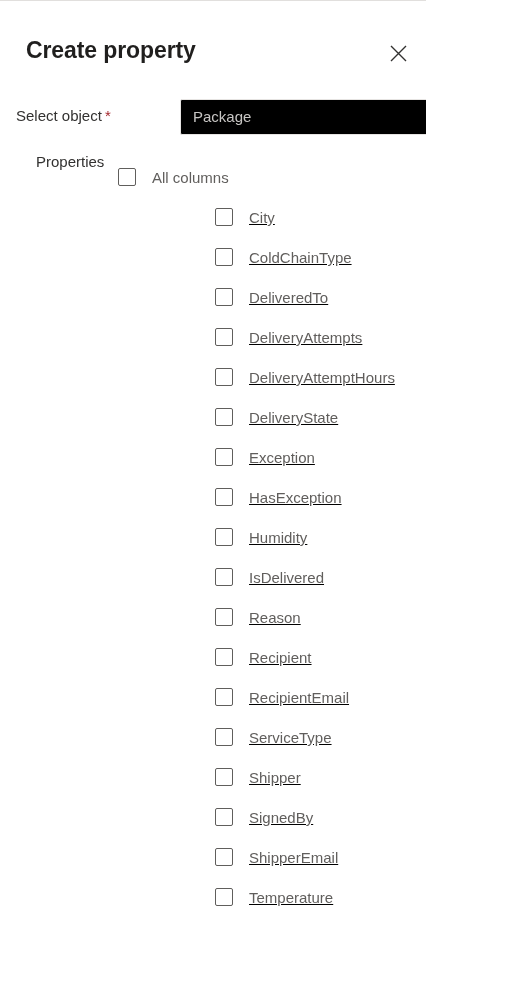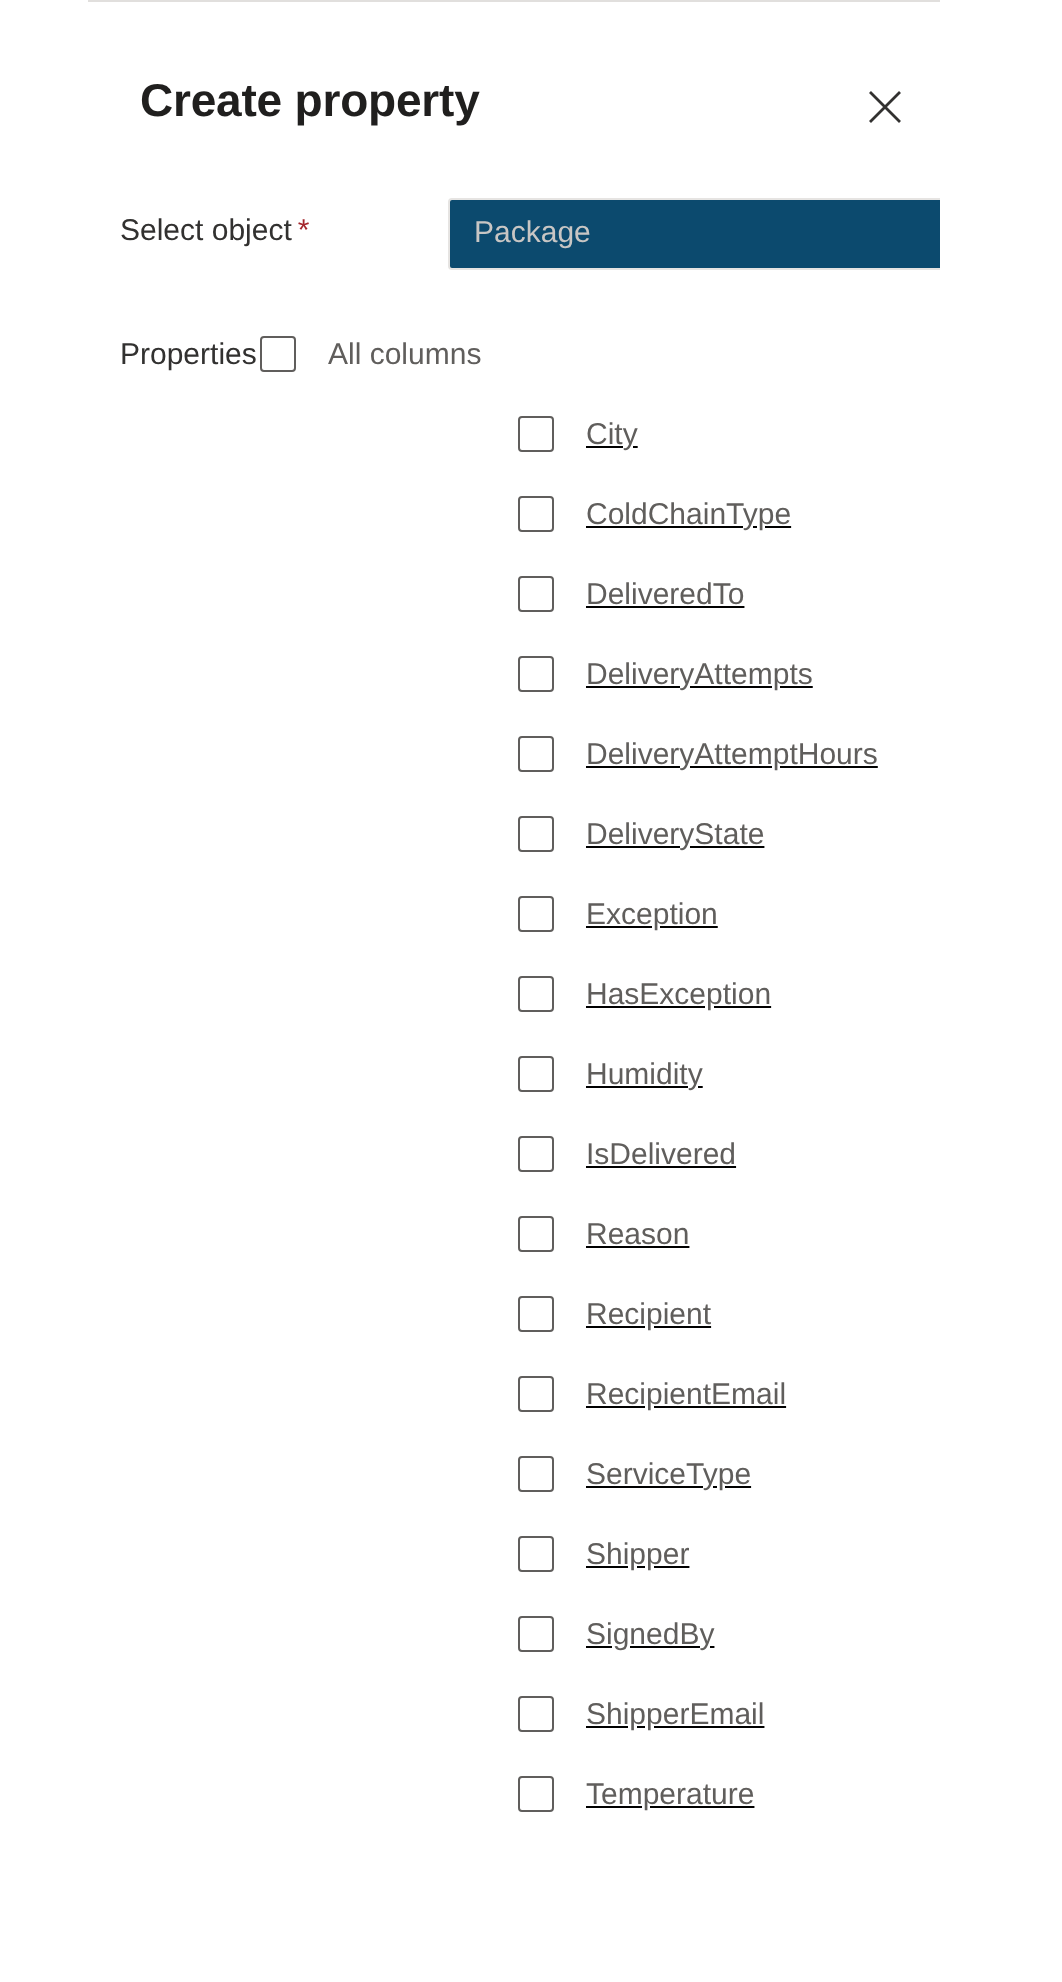--- a/index.html
+++ b/index.html
@@ -17,21 +17,20 @@
 
   
   .panel {
     position: relative;
     width: 426px;
     height: 991px;
     background: #ffffff;
     border-top: 1px solid #e1dfdd;
     box-sizing: border-box;
     overflow: hidden;
-    margin-left: 44px;
   }
 
   
   .panel-header {
     position: relative;
     height: 82px;
   }
   .panel-title {
     position: absolute;
     left: 26px;
@@ -60,21 +59,21 @@
 
   
   .field-row {
     position: absolute;
     left: 0;
     right: 0;
     display: flex;
     align-items: flex-start;
   }
   .row-select { top: 104px; }
-  .row-properties { top: 166px; }
+  .row-properties { top: 150px; padding-left: 20px; }
 
   .field-label {
     width: 180px;
     box-sizing: border-box;
     padding-left: 16px;
     font-size: 15px;
     color: #323130;
     line-height: 22px;
     white-space: nowrap;
   }
@@ -87,21 +86,21 @@
   
   .dropdown {
     position: absolute;
     left: 180px;
     top: 98px;
     width: 336px;
     height: 36px;
     box-sizing: border-box;
     border: 1px solid #e6e4e2;
     border-radius: 2px;
-    background: #0c4a6e;
+    background: #000000;
     display: flex;
     align-items: center;
     cursor: pointer;
   }
   .dropdown-value {
     flex: 1;
     padding-left: 12px;
     font-size: 15px;
     color: #c8c6c4;
     line-height: 34px;
@@ -123,21 +122,21 @@
     top: 167px;
     right: 0;
   }
   .checkbox-row {
     position: relative;
     height: 40px;
     display: flex;
     align-items: flex-start;
     cursor: pointer;
   }
-  .checkbox-row.is-all { padding-left: 86px; }
+  .checkbox-row.is-all { padding-left: 118px; }
   .checkbox-row.is-child { padding-left: 215px; text-decoration: underline; }
 
   .checkbox-box {
     width: 18px;
     height: 18px;
     box-sizing: border-box;
     border: 1px solid #605e5c;
     border-radius: 2px;
     background: #ffffff;
     flex: 0 0 auto;

